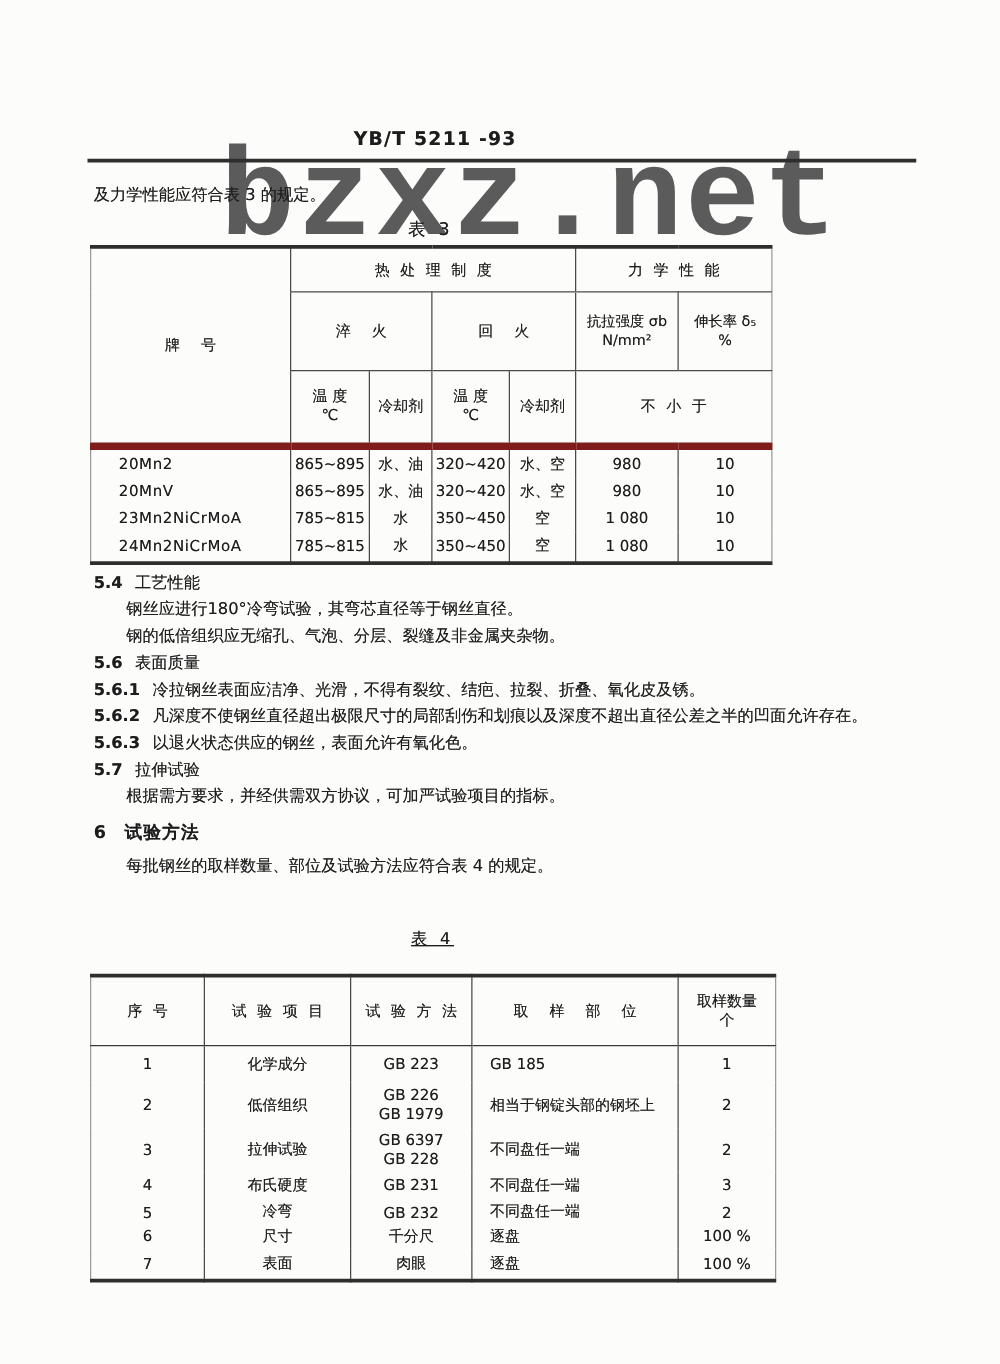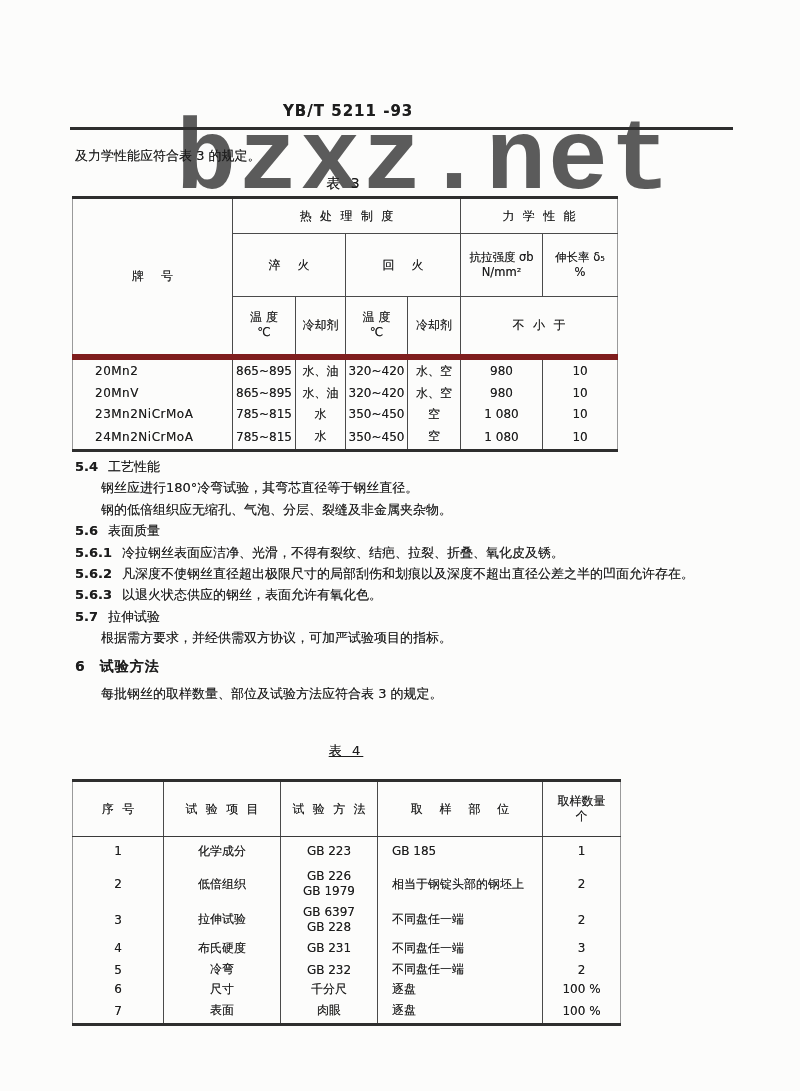--- a/index.html
+++ b/index.html
@@ -170,21 +170,21 @@
       <div>
         <span class="num">5.6.3</span><span>以退火状态供应的钢丝，表面允许有氧化色。</span>
       </div>
       <div>
         <span class="num">5.7</span><span>拉伸试验</span>
       </div>
       <div class="indent">根据需方要求，并经供需双方协议，可加严试验项目的指标。</div>
       <div class="h6">
         <span class="num">6</span><span>试验方法</span>
       </div>
-      <div class="indent">每批钢丝的取样数量、部位及试验方法应符合表 3 的规定。</div>
+      <div class="indent">每批钢丝的取样数量、部位及试验方法应符合表 4 的规定。</div>
     </div>
 
     <div class="t4-caption txt">表 4</div>
 
     <table class="table4 txt">
       <colgroup>
         <col style="width:91px">
           <col style="width:117px">
           <col style="width:97px">
         <col style="width:165px">

